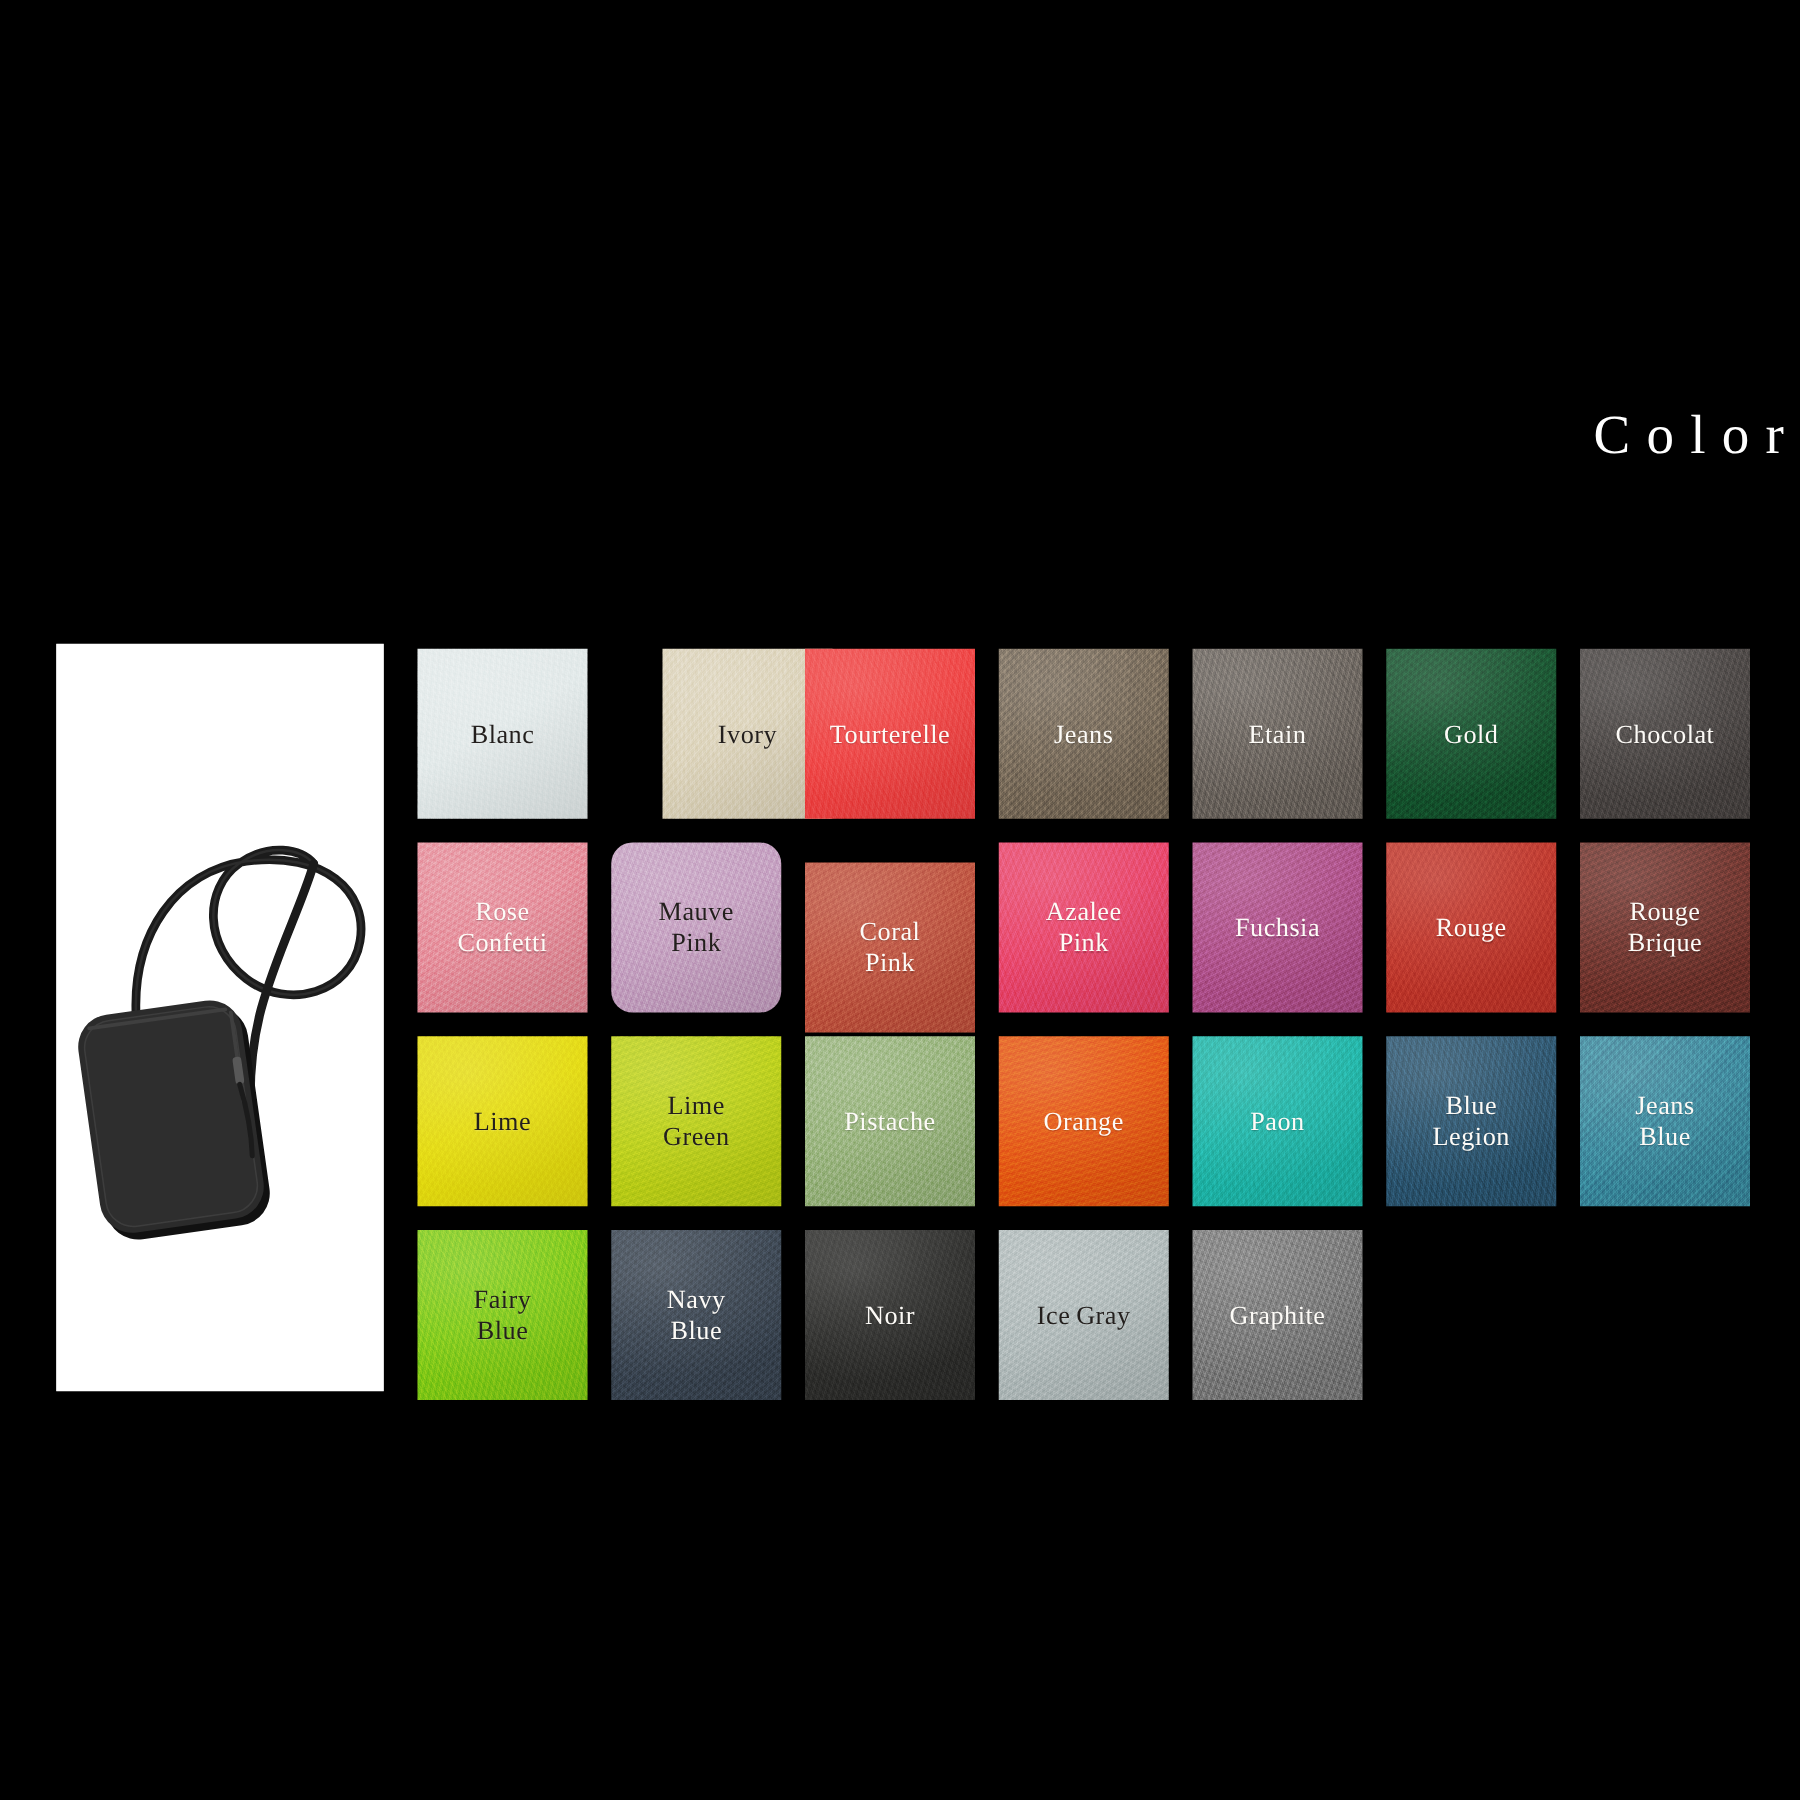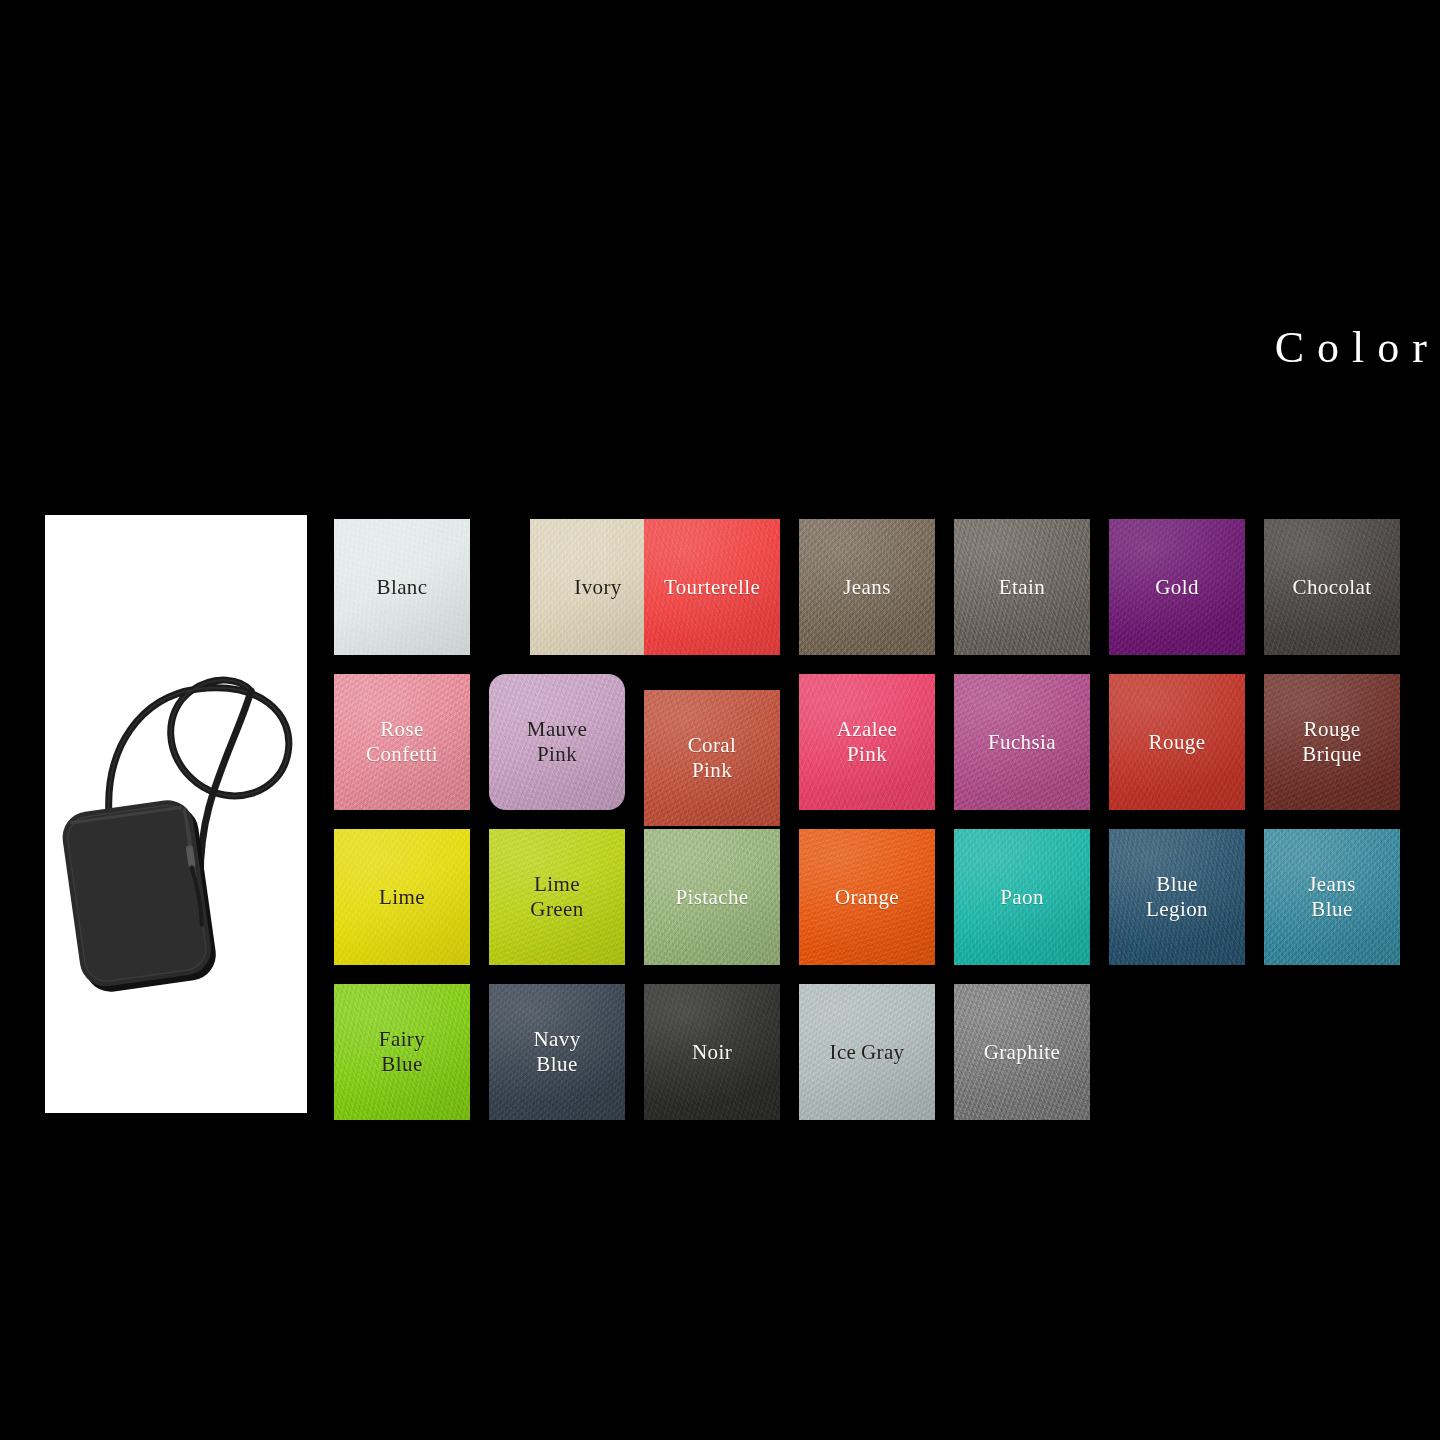--- a/index.html
+++ b/index.html
@@ -178,21 +178,21 @@
     <div class="swatch" style="background-color: rgb(122, 108, 90);">
       <div class="grain" style="background-image: repeating-linear-gradient(136deg, rgba(255, 255, 255, 0.26) 0px, rgba(255, 255, 255, 0.26) 0.7px, rgba(0, 0, 0, 0) 0.7px, rgba(0, 0, 0, 0) 2.1px, rgba(0, 0, 0, 0.24) 2.1px, rgba(0, 0, 0, 0.24) 2.9px, rgba(0, 0, 0, 0) 2.9px, rgba(0, 0, 0, 0) 4.6px), repeating-linear-gradient(54deg, rgba(255, 255, 255, 0.17) 0px, rgba(255, 255, 255, 0.17) 0.6px, rgba(0, 0, 0, 0) 0.6px, rgba(0, 0, 0, 0) 2.4px, rgba(0, 0, 0, 0.19) 2.4px, rgba(0, 0, 0, 0.19) 3.2px, rgba(0, 0, 0, 0) 3.2px, rgba(0, 0, 0, 0) 5.4px), repeating-linear-gradient(94deg, rgba(255, 255, 255, 0.1) 0px, rgba(255, 255, 255, 0.1) 1.1px, rgba(0, 0, 0, 0.12) 1.1px, rgba(0, 0, 0, 0.12) 3.3px);"></div>
       <div class="sheen"></div>
       <div class="swatch-label light">Jeans</div>
     </div>
     <div class="swatch" style="background-color: rgb(109, 102, 95);">
       <div class="grain" style="background-image: repeating-linear-gradient(103deg, rgba(255, 255, 255, 0.26) 0px, rgba(255, 255, 255, 0.26) 0.7px, rgba(0, 0, 0, 0) 0.7px, rgba(0, 0, 0, 0) 2.1px, rgba(0, 0, 0, 0.24) 2.1px, rgba(0, 0, 0, 0.24) 2.9px, rgba(0, 0, 0, 0) 2.9px, rgba(0, 0, 0, 0) 4.6px), repeating-linear-gradient(47deg, rgba(255, 255, 255, 0.17) 0px, rgba(255, 255, 255, 0.17) 0.6px, rgba(0, 0, 0, 0) 0.6px, rgba(0, 0, 0, 0) 2.4px, rgba(0, 0, 0, 0.19) 2.4px, rgba(0, 0, 0, 0.19) 3.2px, rgba(0, 0, 0, 0) 3.2px, rgba(0, 0, 0, 0) 5.4px), repeating-linear-gradient(61deg, rgba(255, 255, 255, 0.1) 0px, rgba(255, 255, 255, 0.1) 1.1px, rgba(0, 0, 0, 0.12) 1.1px, rgba(0, 0, 0, 0.12) 3.3px);"></div>
       <div class="sheen"></div>
       <div class="swatch-label light">Etain</div>
     </div>
-    <div class="swatch" style="background-color: #701a75;">
+    <div class="swatch" style="background-color: #14532d;">
       <div class="grain" style="background-image: repeating-linear-gradient(140deg, rgba(255, 255, 255, 0.26) 0px, rgba(255, 255, 255, 0.26) 0.7px, rgba(0, 0, 0, 0) 0.7px, rgba(0, 0, 0, 0) 2.1px, rgba(0, 0, 0, 0.24) 2.1px, rgba(0, 0, 0, 0.24) 2.9px, rgba(0, 0, 0, 0) 2.9px, rgba(0, 0, 0, 0) 4.6px), repeating-linear-gradient(40deg, rgba(255, 255, 255, 0.17) 0px, rgba(255, 255, 255, 0.17) 0.6px, rgba(0, 0, 0, 0) 0.6px, rgba(0, 0, 0, 0) 2.4px, rgba(0, 0, 0, 0.19) 2.4px, rgba(0, 0, 0, 0.19) 3.2px, rgba(0, 0, 0, 0) 3.2px, rgba(0, 0, 0, 0) 5.4px), repeating-linear-gradient(98deg, rgba(255, 255, 255, 0.1) 0px, rgba(255, 255, 255, 0.1) 1.1px, rgba(0, 0, 0, 0.12) 1.1px, rgba(0, 0, 0, 0.12) 3.3px);"></div>
       <div class="sheen"></div>
       <div class="swatch-label light">Gold</div>
     </div>
     <div class="swatch" style="background-color: rgb(74, 69, 67);">
       <div class="grain" style="background-image: repeating-linear-gradient(107deg, rgba(255, 255, 255, 0.26) 0px, rgba(255, 255, 255, 0.26) 0.7px, rgba(0, 0, 0, 0) 0.7px, rgba(0, 0, 0, 0) 2.1px, rgba(0, 0, 0, 0.24) 2.1px, rgba(0, 0, 0, 0.24) 2.9px, rgba(0, 0, 0, 0) 2.9px, rgba(0, 0, 0, 0) 4.6px), repeating-linear-gradient(33deg, rgba(255, 255, 255, 0.17) 0px, rgba(255, 255, 255, 0.17) 0.6px, rgba(0, 0, 0, 0) 0.6px, rgba(0, 0, 0, 0) 2.4px, rgba(0, 0, 0, 0.19) 2.4px, rgba(0, 0, 0, 0.19) 3.2px, rgba(0, 0, 0, 0) 3.2px, rgba(0, 0, 0, 0) 5.4px), repeating-linear-gradient(65deg, rgba(255, 255, 255, 0.1) 0px, rgba(255, 255, 255, 0.1) 1.1px, rgba(0, 0, 0, 0.12) 1.1px, rgba(0, 0, 0, 0.12) 3.3px);"></div>
       <div class="sheen"></div>
       <div class="swatch-label light">Chocolat</div>
     </div>
     <div class="swatch" style="background-color: rgb(230, 143, 156);">

